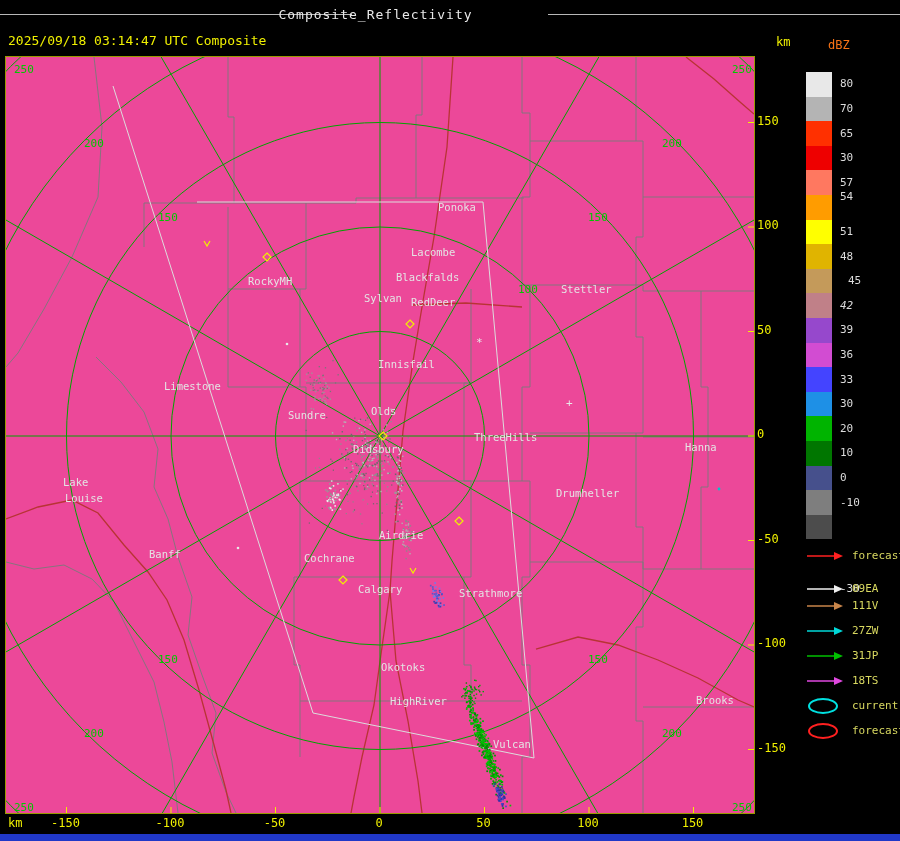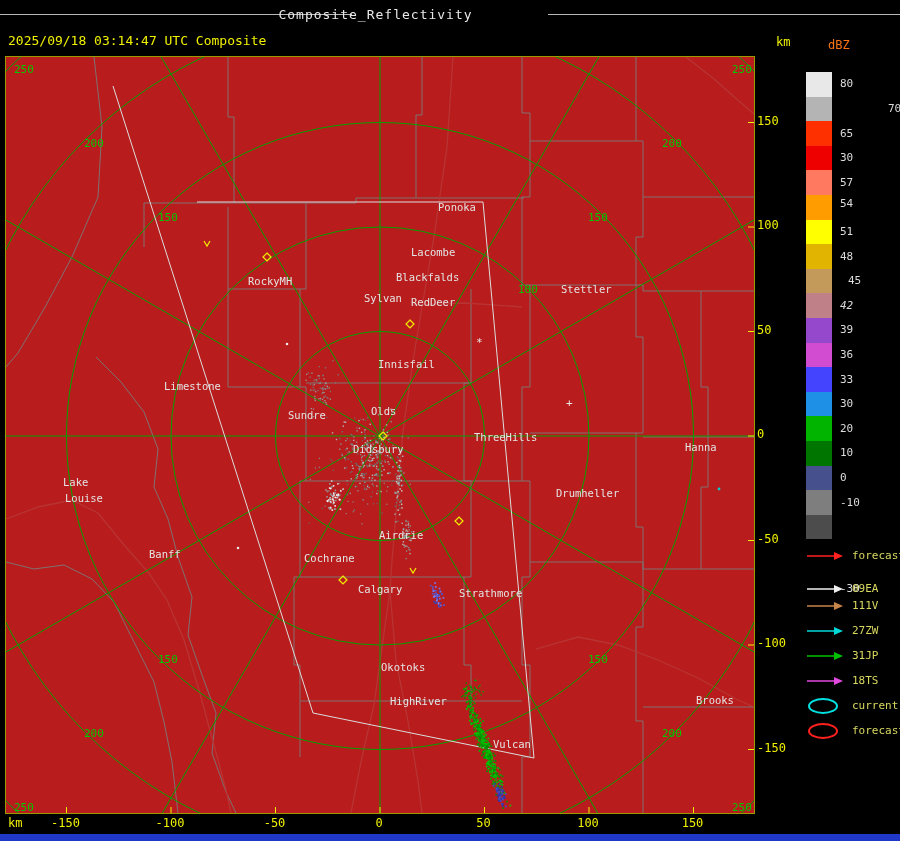--- a/index.html
+++ b/index.html
@@ -7,21 +7,21 @@
        font-family:"DejaVu Sans Mono", monospace;}
   .titlebar{position:absolute;left:0;top:0;width:900px;height:28px;}
   .title{position:absolute;left:0;top:7px;width:751px;text-align:center;
          color:#e8e8e8;font-size:13px;letter-spacing:1px;}
   .trule{position:absolute;top:14px;height:1px;background:#b8b8b8;}
   .trule.left{left:0;width:352px;}
   .trule.right{left:548px;width:352px;}
   .timestamp{position:absolute;left:8px;top:33px;color:#f0f000;font-size:13px;}
   .km-top{position:absolute;left:776px;top:35px;color:#f0f000;font-size:12px;}
   .map-frame{position:absolute;left:5px;top:56px;width:748px;height:756px;
-             border:1px solid #9a9a00;background:#b91c1c;}
+             border:1px solid #9a9a00;background:#ec4899;}
   .map-frame svg{display:block;}
   .axis-label{position:absolute;color:#f0f000;font-size:12px;white-space:nowrap;}
   .km-bottom{position:absolute;left:8px;top:816px;color:#f0f000;font-size:12px;}
   .dbz-title{position:absolute;left:828px;top:38px;color:#f97316;font-size:12px;}
   .scale-swatch{position:absolute;left:806px;width:26px;height:25px;}
   .scale-label{position:absolute;left:840px;color:#dcdcdc;font-size:11px;}
   .legend-row{position:absolute;left:806px;height:25px;display:flex;align-items:center;}
   .legend-label{color:#d8d860;font-size:11px;margin-left:8px;}
   .bottombar{position:absolute;left:0;top:834px;width:900px;height:7px;background:#2038c8;}
 </style>
@@ -1311,29 +1311,29 @@
     <div class="axis-label" style="top: 816px; left: 483.5px; transform: translateX(-50%);">50</div>
     <div class="axis-label" style="top: 816px; left: 588px; transform: translateX(-50%);">100</div>
     <div class="axis-label" style="top: 816px; left: 692.5px; transform: translateX(-50%);">150</div>
   </div>
 
 <div class="dbz-title">dBZ</div>
 <div id="scale-bar">
     <div class="scale-swatch" style="top: 72px; height: 24.6px; background: rgb(232, 232, 232);"></div>
     <div class="scale-label" style="top: 77.3px;">80</div>
     <div class="scale-swatch" style="top: 96.6px; height: 24.6px; background: rgb(180, 180, 180);"></div>
-    <div class="scale-label" style="top: 101.9px; margin-left: 48px;">70</div>
+    <div class="scale-label" style="top: 101.9px;">70</div>
     <div class="scale-swatch" style="top: 121.2px; height: 24.6px; background: rgb(255, 48, 0);"></div>
     <div class="scale-label" style="top: 126.5px;">65</div>
     <div class="scale-swatch" style="top: 145.8px; height: 24.6px; background: rgb(238, 0, 0);"></div>
     <div class="scale-label" style="top: 151.1px;">30</div>
     <div class="scale-swatch" style="top: 170.4px; height: 24.6px; background: rgb(255, 120, 96);"></div>
     <div class="scale-label" style="top: 175.7px;">57</div>
     <div class="scale-swatch" style="top: 195px; height: 24.6px; background: rgb(255, 156, 0);"></div>
-    <div class="scale-label" style="top: 197px;">54</div>
+    <div class="scale-label" style="top: 190px;">54</div>
     <div class="scale-swatch" style="top: 219.6px; height: 24.6px; background: rgb(255, 255, 0);"></div>
     <div class="scale-label" style="top: 224.9px;">51</div>
     <div class="scale-swatch" style="top: 244.2px; height: 24.6px; background: rgb(224, 180, 0);"></div>
     <div class="scale-label" style="top: 249.5px;">48</div>
     <div class="scale-swatch" style="top: 268.8px; height: 24.6px; background: rgb(196, 154, 90);"></div>
     <div class="scale-label" style="top: 274.1px; margin-left: 8px;">45</div>
     <div class="scale-swatch" style="top: 293.4px; height: 24.6px; background: rgb(192, 128, 136);"></div>
     <div class="scale-label" style="top: 298.7px; font-style: italic;">42</div>
     <div class="scale-swatch" style="top: 318px; height: 24.6px; background: rgb(150, 72, 204);"></div>
     <div class="scale-label" style="top: 323.3px; text-align: right;">39</div>

